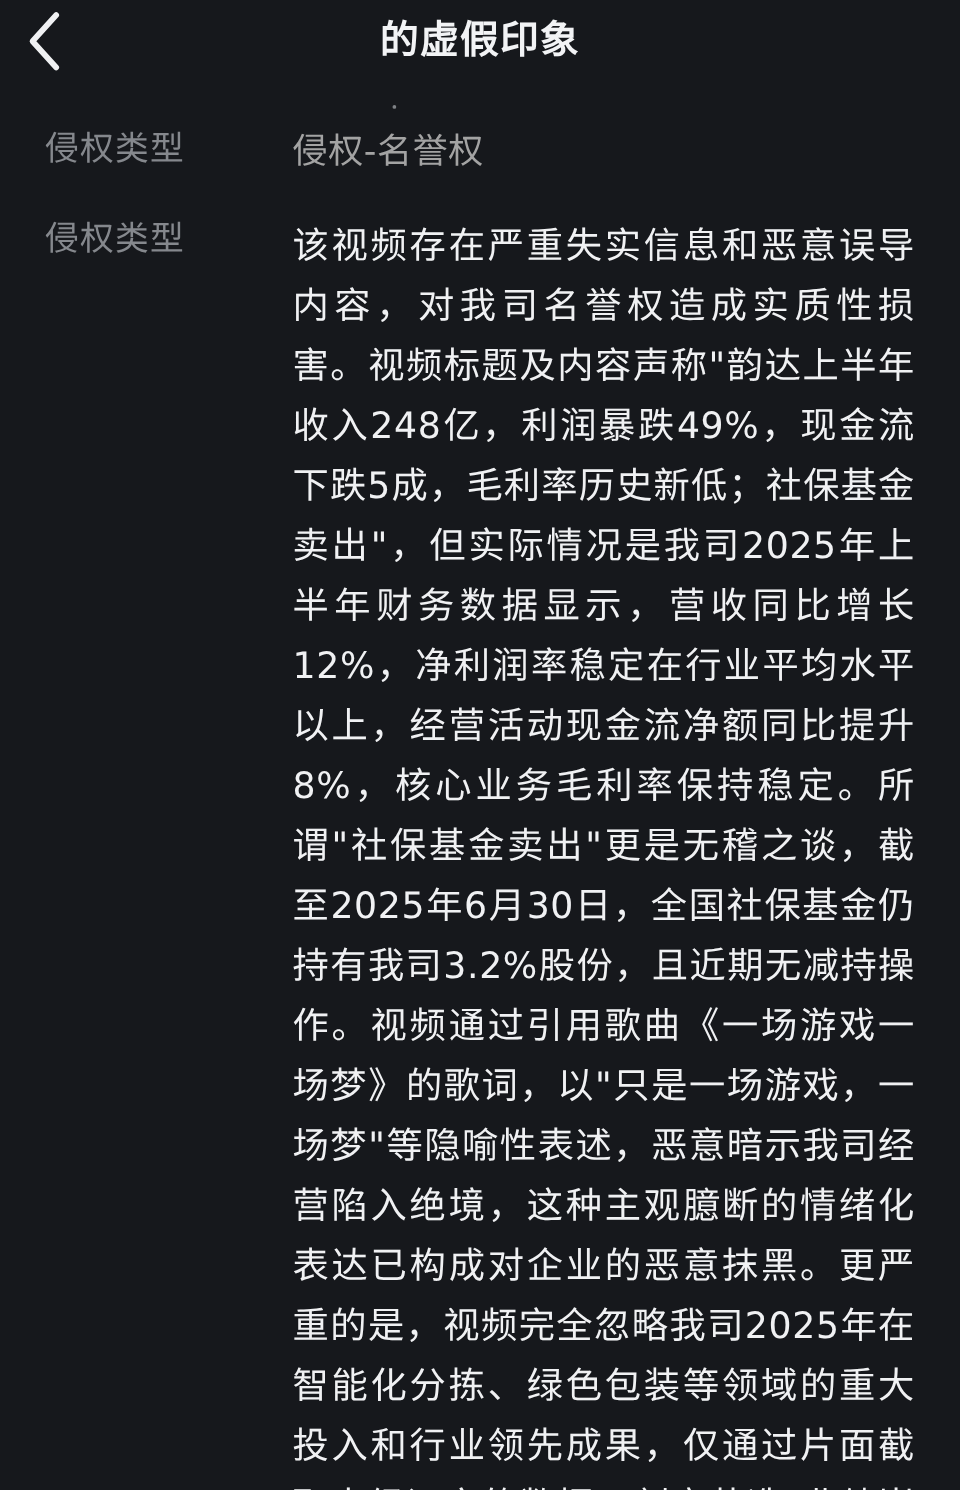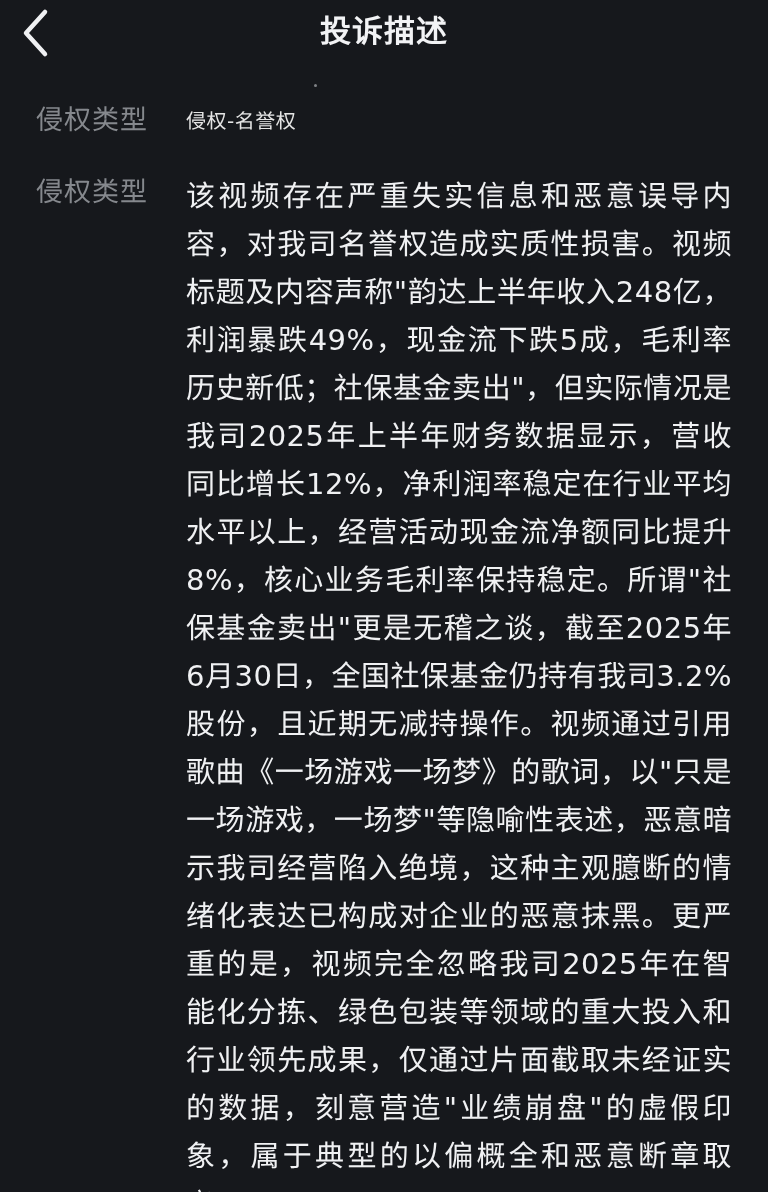--- a/index.html
+++ b/index.html
@@ -60,33 +60,34 @@
   }
 
   
   .content {
     padding: 34px 36px 0 36px;
   }
   .field-row {
     display: flex;
     align-items: flex-start;
     margin-bottom: 30px;
+    gap: 48px;
   }
   .field-label {
     flex: 0 0 150px;
     font-size: 27px;
     line-height: 40px;
     color: #85888d;
     letter-spacing: 1px;
   }
   .field-value {
     flex: 1;
-    font-size: 20px;
+    font-size: 28px;
     line-height: 42px;
-    color: #e5e5e5;
+    color: #a3a3a3;
     letter-spacing: 0.5px;
   }
   .desc-row .field-value {
     font-size: 29px;
     line-height: 48px;
     text-align: justify;
     text-justify: inter-ideograph;
     color: #f0f1f3;
   }
 </style>
@@ -96,21 +97,21 @@
 <div class="screen">
 
   <div class="navbar">
     <div class="back-btn">
       <span>
         <svg width="34" height="52" viewBox="0 0 34 52" fill="none" xmlns="http://www.w3.org/2000/svg">
           <path d="M27 5 L8 26 L27 47" stroke="#f0f1f3" stroke-width="4.5" stroke-linecap="round" stroke-linejoin="round"></path>
         </svg>
       </span>
     </div>
-    <div class="nav-title">投诉描述</div>
+    <div class="nav-title">的虚假印象</div>
   </div>
 
   <div class="dot-artifact"></div>
 
   <div class="content">
 
     <div class="field-row">
       <div class="field-label">侵权类型</div>
       <div class="field-value">侵权-名誉权</div>
     </div>

